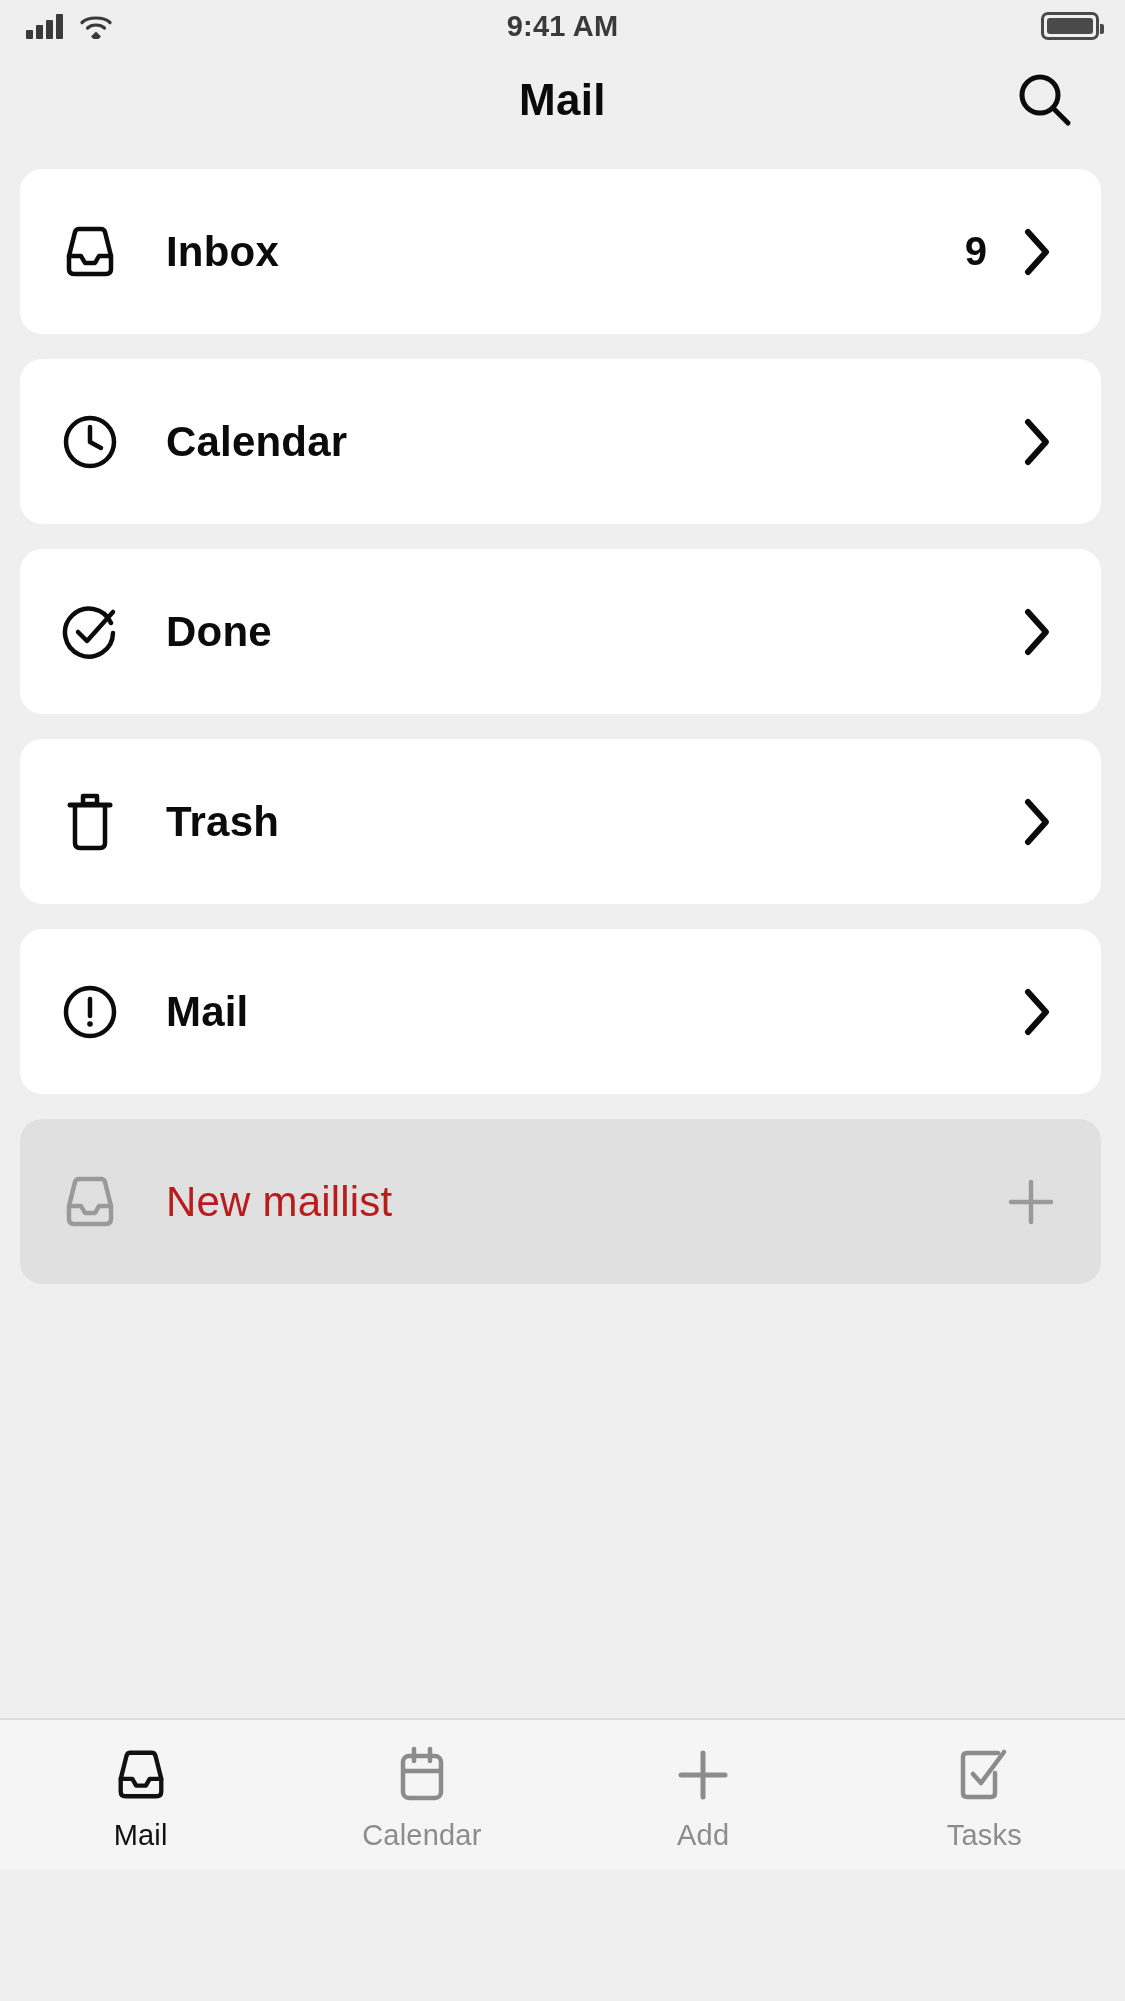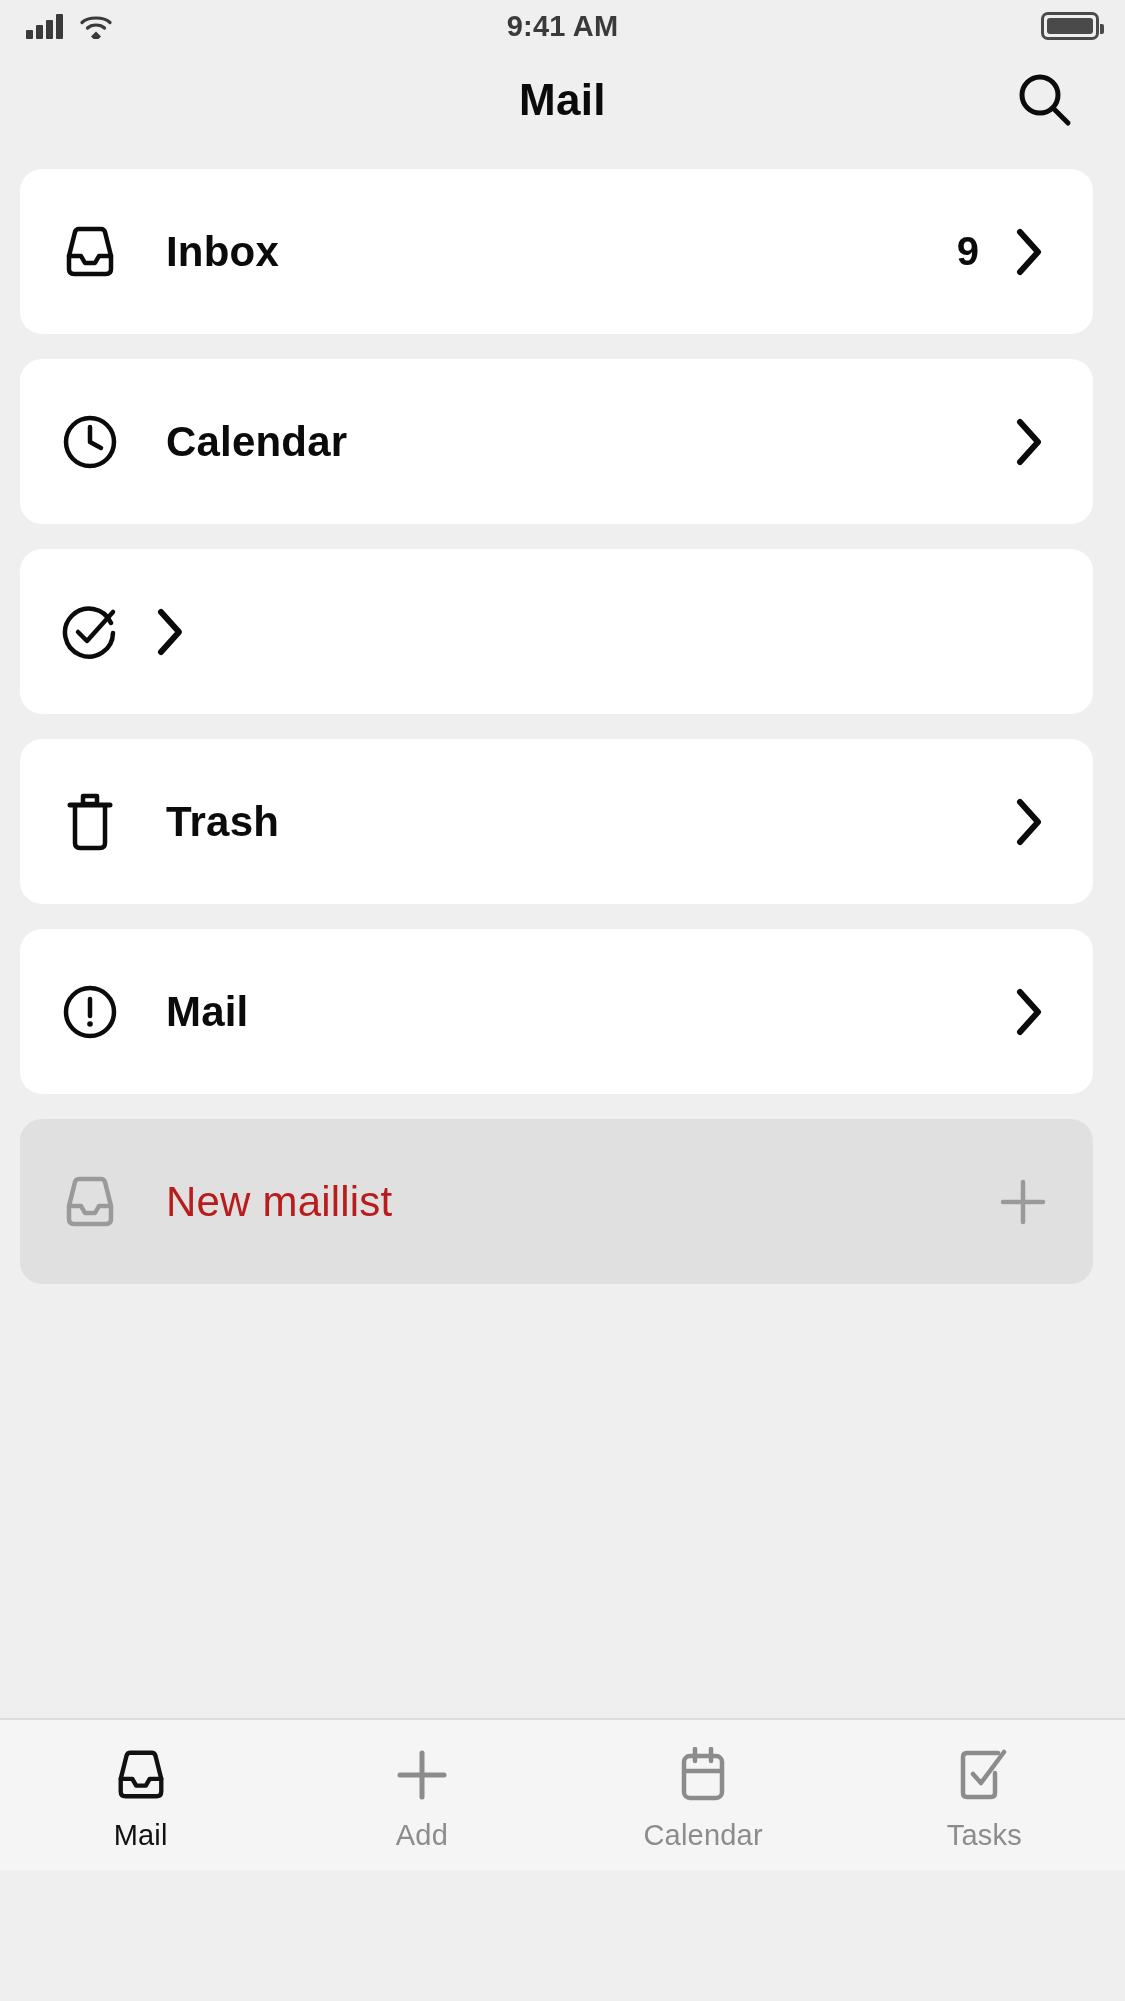--- a/index.html
+++ b/index.html
@@ -64,21 +64,21 @@
   }
   .search-btn {
     position:absolute; right:48px; top:50%; transform:translateY(-50%);
     width:64px; height:64px; display:flex; align-items:center; justify-content:center;
     cursor:pointer;
   }
 
   
   .list {
     flex:1 1 auto;
-    padding:21px 32px 0 20px;
+    padding:21px 24px 0 20px;
     display:flex; flex-direction:column;
     gap:25px;
     overflow:hidden;
   }
   .row {
     height:165px;
     flex:0 0 165px;
     background:#ffffff;
     border-radius:22px;
     display:flex; align-items:center;
@@ -203,20 +203,21 @@
       </span>
     </div>
 
     <div class="row">
       <span class="row-icon">
         <svg width="58" height="58" viewBox="0 0 58 58">
           <path d="M50 20 A24 24 0 1 0 52 30" stroke="#0b0b0b" stroke-width="4.5" fill="none" stroke-linecap="round"></path>
           <polyline points="17,29 26,38 52,9" stroke="#0b0b0b" stroke-width="4.5" fill="none" stroke-linecap="round" stroke-linejoin="round"></polyline>
         </svg>
       </span>
+      <span class="row-label">Done</span>
       <span class="row-badge"></span>
       <span class="row-chevron">
         <svg width="30" height="50" viewBox="0 0 30 50">
             <polyline points="6,5 24,25 6,45" stroke="#0b0b0b" stroke-width="6" fill="none" stroke-linecap="round" stroke-linejoin="round"></polyline>
           </svg>
       </span>
     </div>
 
 
 
@@ -275,46 +276,46 @@
   <div class="tabbar">
 
     <div class="tab active">
       <span class="tab-icon">
         <svg width="56" height="52" viewBox="0 0 58 52">
           <path d="M8 30 L14 6 Q15 3 18 3 L40 3 Q43 3 44 6 L50 30 L50 43 Q50 48 45 48 L13 48 Q8 48 8 43 Z" stroke="#111111" stroke-width="4.5" fill="none" stroke-linejoin="round"></path>
           <path d="M8 30 L20 30 L24 37 L34 37 L38 30 L50 30" stroke="#111111" stroke-width="4.5" fill="none" stroke-linejoin="round" stroke-linecap="round"></path>
         </svg>
       </span>
       <span class="tab-label">Mail</span>
-    </div>
-
-    <div class="tab">
-      <span class="tab-icon">
-        <svg width="56" height="56" viewBox="0 0 56 56">
-          <line x1="28" y1="6" x2="28" y2="50" stroke="#8c8c8c" stroke-width="5" stroke-linecap="round"></line>
-          <line x1="6" y1="28" x2="50" y2="28" stroke="#8c8c8c" stroke-width="5" stroke-linecap="round"></line>
-        </svg>
-      </span>
-      <span class="tab-label">Add</span>
     </div>
 
     <div class="tab">
       <span class="tab-icon">
         <svg width="50" height="56" viewBox="0 0 50 56">
           <rect x="6" y="9" width="38" height="42" rx="6" stroke="#8c8c8c" stroke-width="4.5" fill="none"></rect>
           <line x1="6" y1="24" x2="44" y2="24" stroke="#8c8c8c" stroke-width="4.5"></line>
           <line x1="17" y1="2" x2="17" y2="14" stroke="#8c8c8c" stroke-width="4.5" stroke-linecap="round"></line>
           <line x1="33" y1="2" x2="33" y2="14" stroke="#8c8c8c" stroke-width="4.5" stroke-linecap="round"></line>
         </svg>
       </span>
       <span class="tab-label">Calendar</span>
     </div>
 
     <div class="tab">
       <span class="tab-icon">
+        <svg width="56" height="56" viewBox="0 0 56 56">
+          <line x1="28" y1="6" x2="28" y2="50" stroke="#8c8c8c" stroke-width="5" stroke-linecap="round"></line>
+          <line x1="6" y1="28" x2="50" y2="28" stroke="#8c8c8c" stroke-width="5" stroke-linecap="round"></line>
+        </svg>
+      </span>
+      <span class="tab-label">Add</span>
+    </div>
+
+    <div class="tab">
+      <span class="tab-icon">
         <svg width="54" height="56" viewBox="0 0 54 56">
           <path d="M41 6 L10 6 Q6 6 6 10 L6 46 Q6 50 10 50 L34 50 Q38 50 38 46 L38 26" stroke="#8c8c8c" stroke-width="4.5" fill="none" stroke-linecap="round" stroke-linejoin="round"></path>
           <polyline points="16,27 24,36 47,5" stroke="#8c8c8c" stroke-width="4.5" fill="none" stroke-linecap="round" stroke-linejoin="round"></polyline>
         </svg>
       </span>
       <span class="tab-label">Tasks</span>
     </div>
 
 
   </div>

